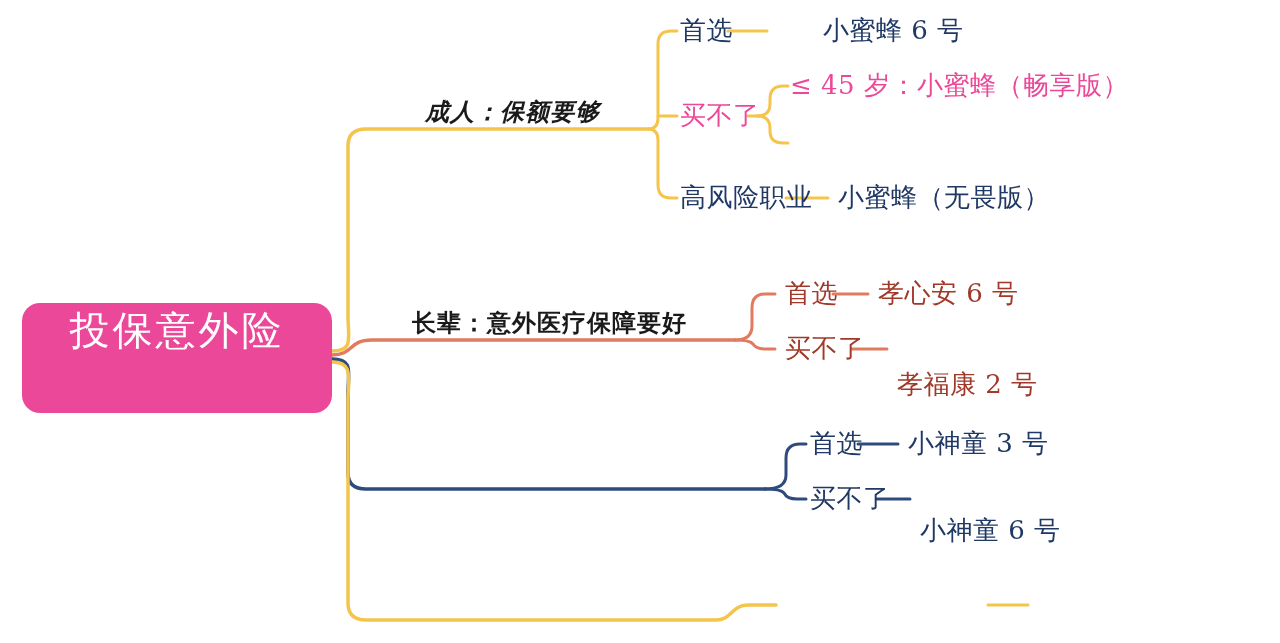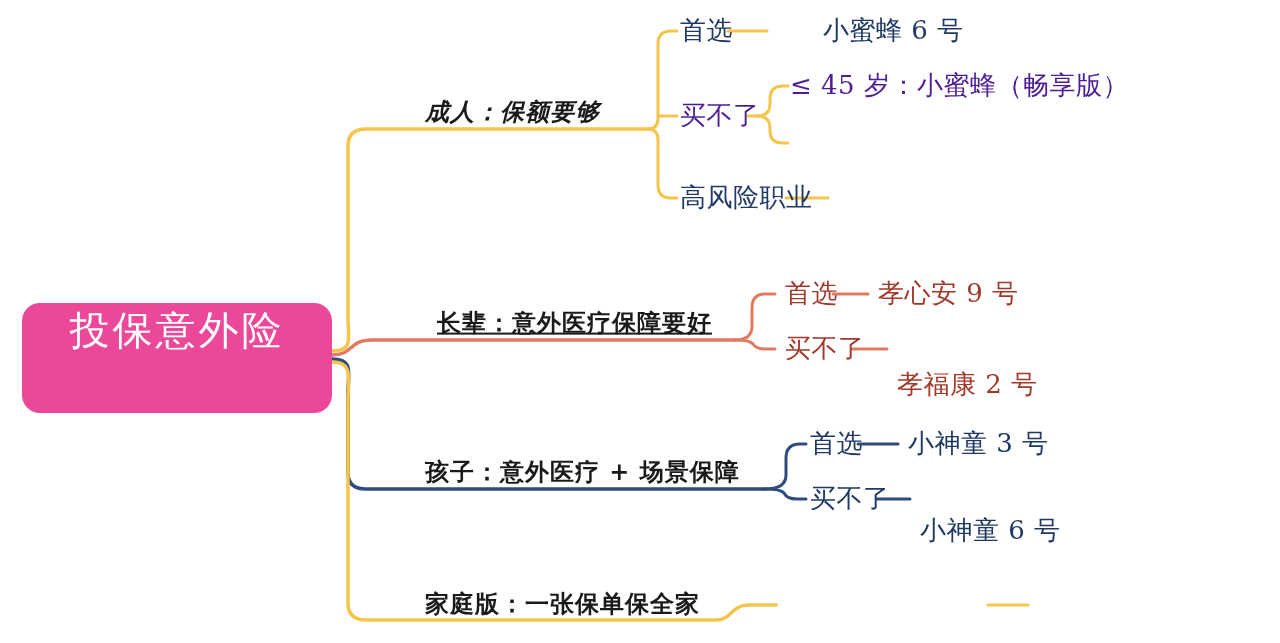--- a/index.html
+++ b/index.html
@@ -25,21 +25,21 @@
     line-height: 1.2;
     letter-spacing: 0.5px;
   }
   .topic {
     font-size: 24px;
     font-weight: 600;
     color: #1a1a1a;
     letter-spacing: 1px;
   }
   .navy { color: #1F3864; }
-  .gold { color: #4c1d95; }
+  .gold { color: #ec4899; }
   .red  { color: #A0392A; }
   .root-node {
     position: absolute;
     left: 22px; top: 303px;
     width: 310px; height: 110px;
     background: #ec4899;
     border-radius: 18px;
     display: flex;
     align-items: flex-start;
     justify-content: center;
@@ -86,28 +86,27 @@
   <div class="root-node">
     <span class="root-label">投保意外险</span>
   </div>
 
   <div class="label topic" style="left:425px; top:112px;font-style:italic;">成人：保额要够</div>
   <div class="label navy" style="left:680px; top:31px;">首选</div>
   <div class="label navy" style="left:777px; top:31px;margin-left:46px;">小蜜蜂 6 号</div>
   <div class="label gold" style="left:680px; top:116px;">买不了</div>
   <div class="label gold" style="left:790px; top:86px;">≤ 45 岁：小蜜蜂（畅享版）</div>
   <div class="label navy" style="left:680px; top:198px;">高风险职业</div>
+  <div class="label navy" style="left:838px; top:198px;">小蜜蜂（无畏版）</div>
 
-  <div class="label topic" style="left:437px; top:323px;text-decoration:underline;">长辈：意外医疗保障要好</div>
+  <div class="label topic" style="left:412px; top:323px;">长辈：意外医疗保障要好</div>
   <div class="label red" style="left:785px; top:294px;">首选</div>
-  <div class="label red" style="left:878px; top:294px;">孝心安 9 号</div>
+  <div class="label red" style="left:878px; top:294px;">孝心安 6 号</div>
   <div class="label red" style="left:785px; top:349px;">买不了</div>
   <div class="label red" style="left:897px; top:349px;margin-top:36px;">孝福康 2 号</div>
 
-  <div class="label topic" style="left:425px; top:472px;">孩子：意外医疗 + 场景保障</div>
   <div class="label navy" style="left:810px; top:444px;">首选</div>
   <div class="label navy" style="left:908px; top:444px;">小神童 3 号</div>
   <div class="label navy" style="left:810px; top:499px;">买不了</div>
   <div class="label navy" style="left:920px; top:499px;margin-top:32px;">小神童 6 号</div>
 
-  <div class="label topic" style="left:425px; top:604px;">家庭版：一张保单保全家</div>
 
 </div>
 
 </body></html>

